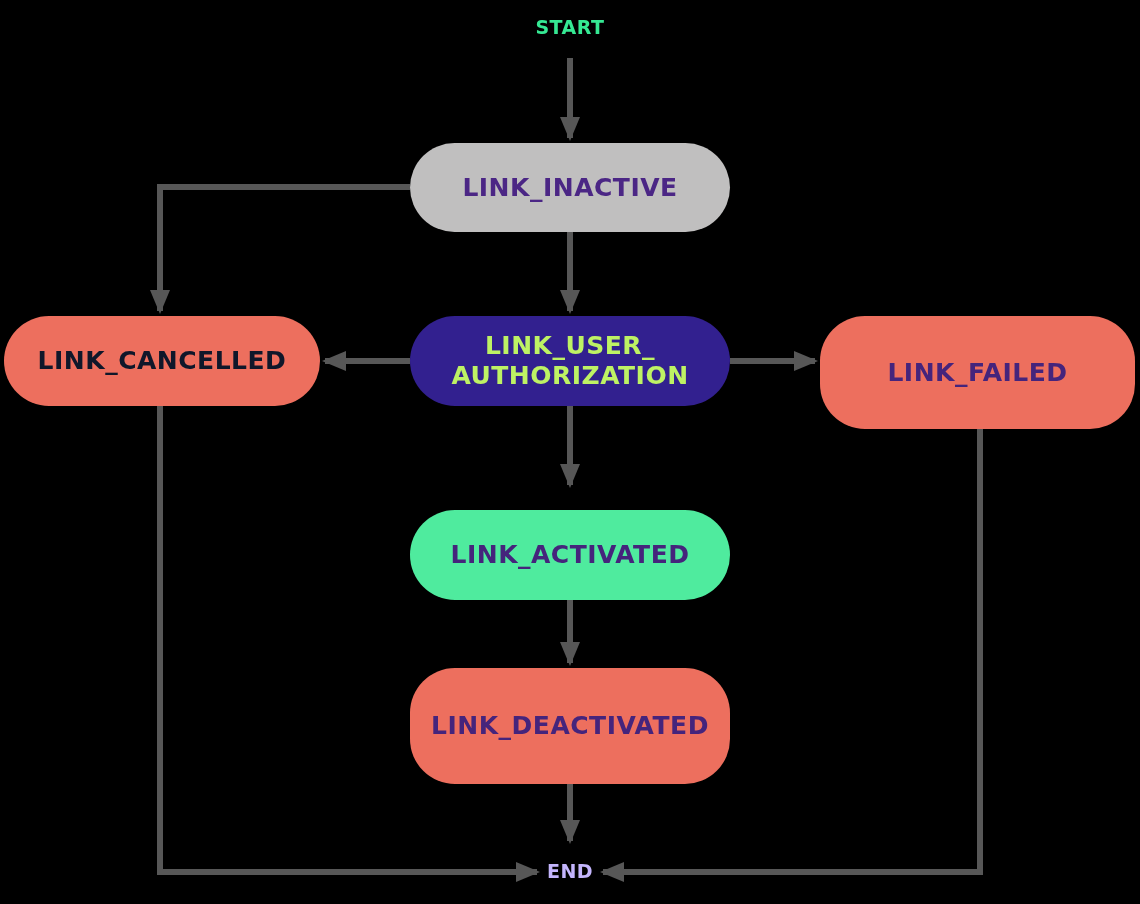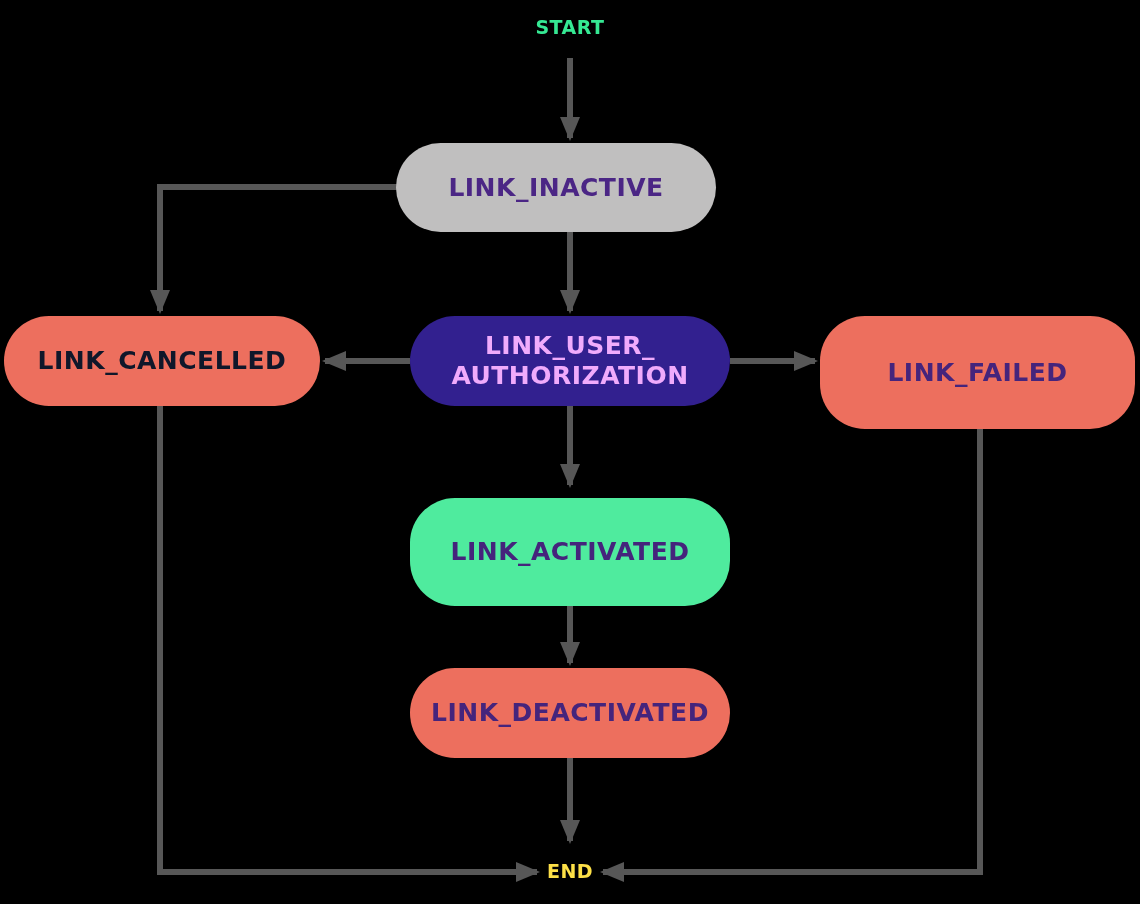--- a/index.html
+++ b/index.html
@@ -59,40 +59,40 @@
     <line x1="730" y1="361" x2="815" y2="361" stroke="currentColor" stroke-width="6" marker-end="url(#ah)"></line>
     <line x1="570" y1="406" x2="570" y2="485" stroke="currentColor" stroke-width="6" marker-end="url(#ah)"></line>
     <line x1="570" y1="580" x2="570" y2="663" stroke="currentColor" stroke-width="6" marker-end="url(#ah)"></line>
     <line x1="570" y1="758" x2="570" y2="841" stroke="currentColor" stroke-width="6" marker-end="url(#ah)"></line>
     <polyline points="160,406 160,872 537,872" fill="none" stroke="currentColor" stroke-width="6" marker-end="url(#ah)"></polyline>
     <polyline points="980,406 980,872 603,872" fill="none" stroke="currentColor" stroke-width="6" marker-end="url(#ah)"></polyline>
   </svg>
 
   <div class="terminal-label" style="left: 470px; top: 16px; color: rgb(53, 232, 147);">START</div>
 
-  <div class="terminal-label" style="left: 470px; top: 860px; color: #fde047;">END</div>
+  <div class="terminal-label" style="left: 470px; top: 860px; color: #c4b5fd;">END</div>
 
-  <div class="node" style="left: 396px; top: 143px; width: 320px; height: 89px; background: rgb(192, 191, 191);">
+  <div class="node" style="left: 410px; top: 143px; width: 320px; height: 89px; background: rgb(192, 191, 191);">
     <span class="node-label" style="color: rgb(75, 38, 133);">LINK_INACTIVE</span>
   </div>
 
   <div class="node" style="left: 410px; top: 316px; width: 320px; height: 90px; background: rgb(50, 32, 143);">
-    <span class="node-label" style="color: #f0abfc;">LINK_USER_
+    <span class="node-label" style="color: #bef264;">LINK_USER_
 AUTHORIZATION</span>
   </div>
 
   <div class="node" style="left: 4px; top: 316px; width: 316px; height: 90px; background: rgb(237, 111, 94);">
     <span class="node-label" style="color: #0f172a;">LINK_CANCELLED</span>
   </div>
 
   <div class="node" style="left: 820px; top: 316px; width: 315px; height: 113px; background: rgb(237, 111, 94);">
     <span class="node-label" style="color: rgb(69, 36, 124);">LINK_FAILED</span>
   </div>
 
-  <div class="node" style="left: 410px; top: 498px; width: 320px; height: 108px; background: rgb(79, 235, 158);">
+  <div class="node" style="left: 410px; top: 510px; width: 320px; height: 90px; background: rgb(79, 235, 158);">
     <span class="node-label" style="color: rgb(69, 36, 124);">LINK_ACTIVATED</span>
   </div>
 
-  <div class="node" style="left: 410px; top: 668px; width: 320px; height: 90px; background: rgb(237, 111, 94);">
+  <div class="node" style="left: 410px; top: 668px; width: 320px; height: 116px; background: rgb(237, 111, 94);">
     <span class="node-label" style="color: rgb(69, 36, 124);">LINK_DEACTIVATED</span>
   </div>
 
 </div>
 
 </body></html>

